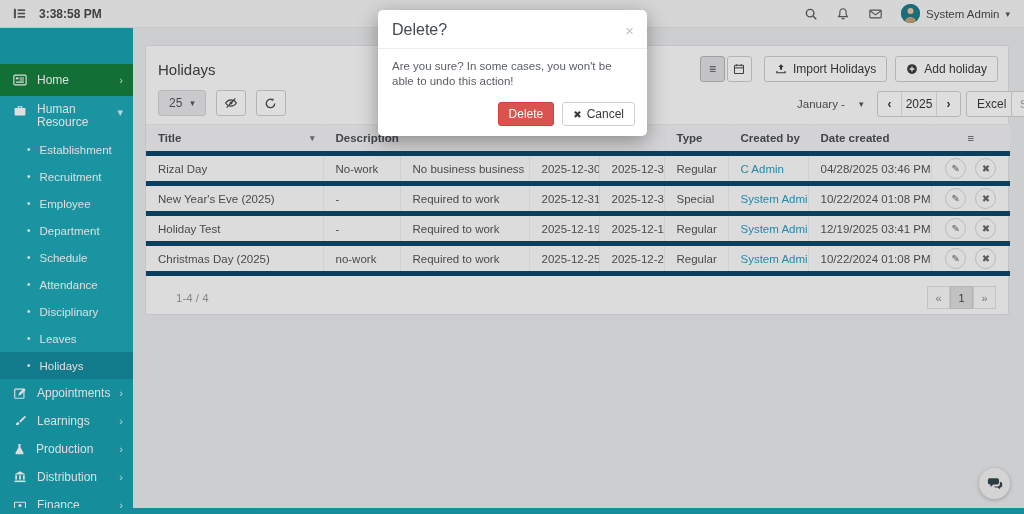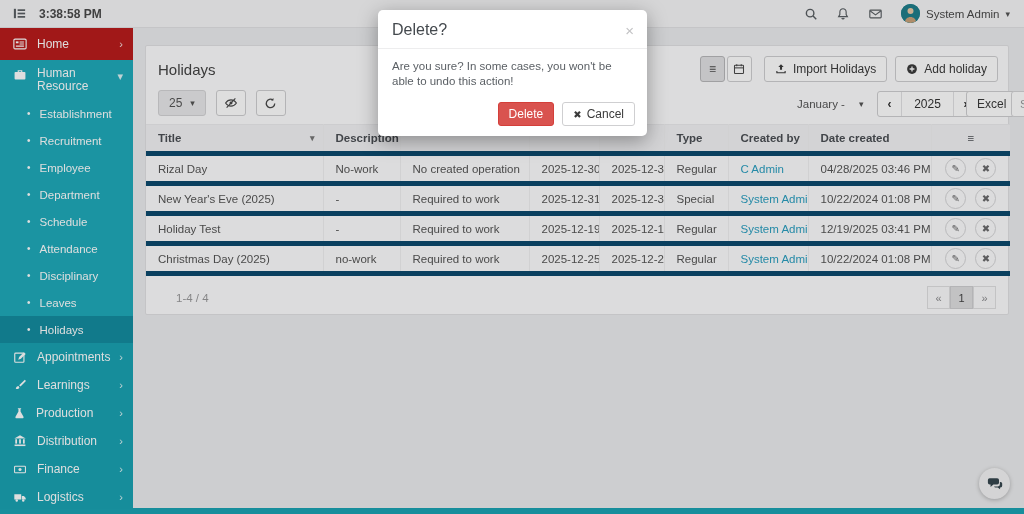--- a/index.html
+++ b/index.html
@@ -20,21 +20,21 @@
   .user-chip { display:flex; align-items:center; gap:6px; cursor:pointer; }
   .user-name { font-size:11.5px; color:#4a4a4a; }
   .caret { font-size:9px; color:#555; }
 
   
   .sidebar { position:absolute; left:0; top:28px; width:133px; height:486px; background:#1aa3b3; color:#fff; z-index:2; }
   .side-item { display:flex; align-items:center; padding:0 10px 0 13px; height:32px; font-size:12px; cursor:pointer; }
   .side-item .lbl { margin-left:10px; }
   .side-item .chev { margin-left:auto; font-size:11px; opacity:.85; }
   .side-item svg { flex:0 0 auto; }
-  .item-home { background:#b91c1c; }
+  .item-home { background:#15803d;margin-top:36px; }
   .hr-block { background:#1fabbb; }
   .item-hr { height:40px; align-items:flex-start; padding-top:7px; }
   .item-hr .lbl { line-height:13px; width:64px; }
   .item-hr .chev { margin-top:3px; }
   .submenu { background:#1fabbb; }
   .sub-item { display:flex; align-items:center; height:27px; padding-left:27px; font-size:11.5px; cursor:pointer; }
   .sub-item::before { content:"•"; margin-right:9px; font-size:10px; }
   .sub-item.active { background:#148da0; }
 
   
@@ -48,21 +48,21 @@
   .view-group { display:flex; gap:2px; margin-right:4px; }
 
   .toolbar { display:flex; align-items:center; padding:2px 10px 8px 12px; position:relative; }
   .pagesize { display:inline-flex; align-items:center; gap:8px; background:#e9e9eb; border:1px solid #d4d4d6; border-radius:3px; height:26px; padding:0 10px; color:#555; cursor:pointer; }
   .tool-gap { width:10px; }
   .month-select { position:absolute; left:600px; top:3px; height:26px; display:flex; align-items:center; gap:14px; padding:0 8px; color:#555; cursor:pointer; }
   .month-select .txt { padding-left:43px; font-size:11.5px; }
   .year-group { position:absolute; left:731px; top:3px; display:flex; border:1px solid #cfcfd1; border-radius:3px; height:26px; overflow:hidden; background:#fff; }
   .year-group .yg { display:flex; align-items:center; justify-content:center; height:100%; cursor:pointer; font-size:12px; color:#333; }
   .yg-btn { width:23px; font-weight:bold; }
-  .yg-year { width:53px; border-left:1px solid #e2e2e4; border-right:1px solid #e2e2e4; }
+  .yg-year { width:36px; border-left:1px solid #e2e2e4; border-right:1px solid #e2e2e4; }
   .excel-btn { position:absolute; left:820px; top:3px; }
   .search-wrap { position:absolute; left:865px; top:3px; width:135px; height:26px; }
   .search-wrap input { width:100%; height:100%; border:1px solid #d4d4d6; border-radius:3px; padding:0 24px 0 8px; font-size:11.5px; color:#555; background:#fff; outline:none; font-family:"Liberation Sans", sans-serif; }
   .search-wrap input::placeholder { color:#9a9a9c; }
 
   
   table { border-collapse:collapse; table-layout:fixed; width:864px; }
   th, td { text-align:left; padding:0 0 0 12px; border-bottom:5px solid #0c4a6e; border-right:1px solid #f0f0f2; overflow:hidden; white-space:nowrap; }
   th { height:29px; background:#f3f3f5; font-size:11.5px; color:#4b4f54; border-top:1px solid #ececee; }
   td { height:30px; font-size:11.5px; color:#555; }
@@ -371,21 +371,21 @@
           <th><span>Type</span></th>
           <th><span>Created by</span></th>
           <th><span>Date created</span></th>
           <th class="th-cols"><span>≡</span></th>
         </tr>
       </thead>
       <tbody>
         <tr>
           <td>Rizal Day</td>
           <td>No-work</td>
-          <td>No created operation</td>
+          <td>No business business</td>
           <td>2025-12-30</td>
           <td>2025-12-30</td>
           <td>Regular</td>
           <td><span class="link">C Admin</span></td>
           <td>04/28/2025 03:46 PM</td>
           <td class="actions-cell">
             <button class="act-btn">
                 <span>✎</span>
               </button>
             <button class="act-btn">

